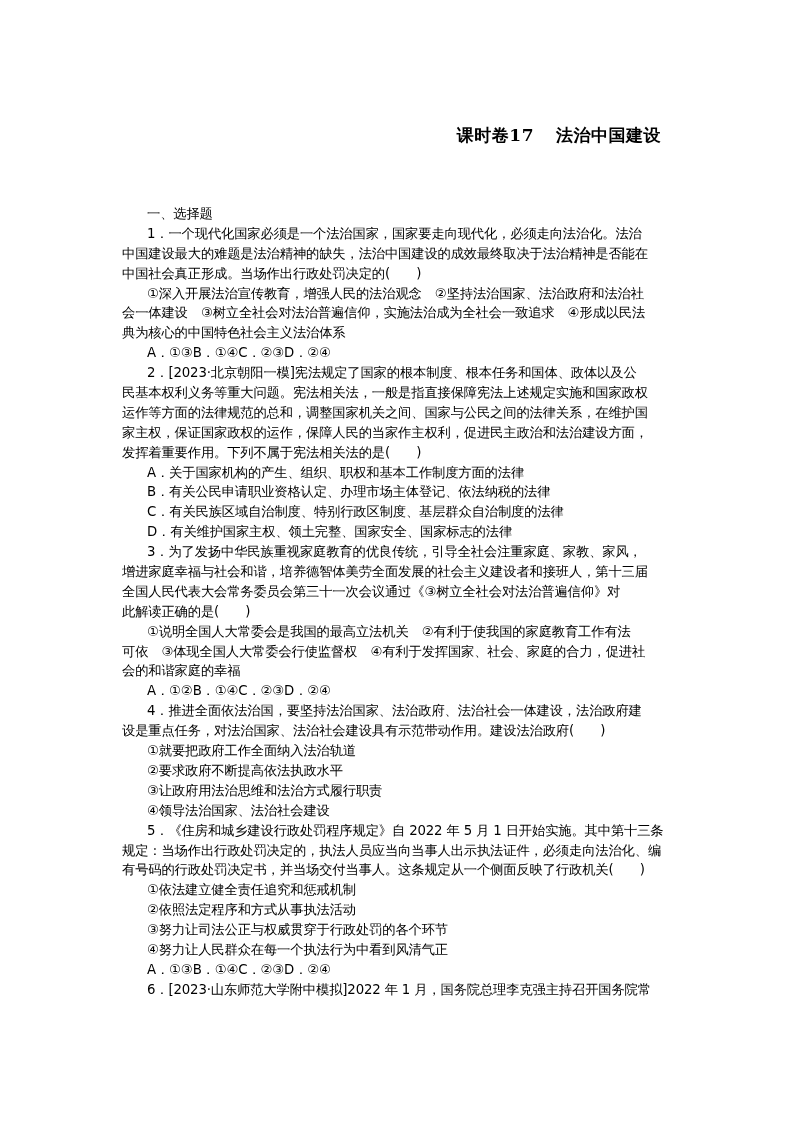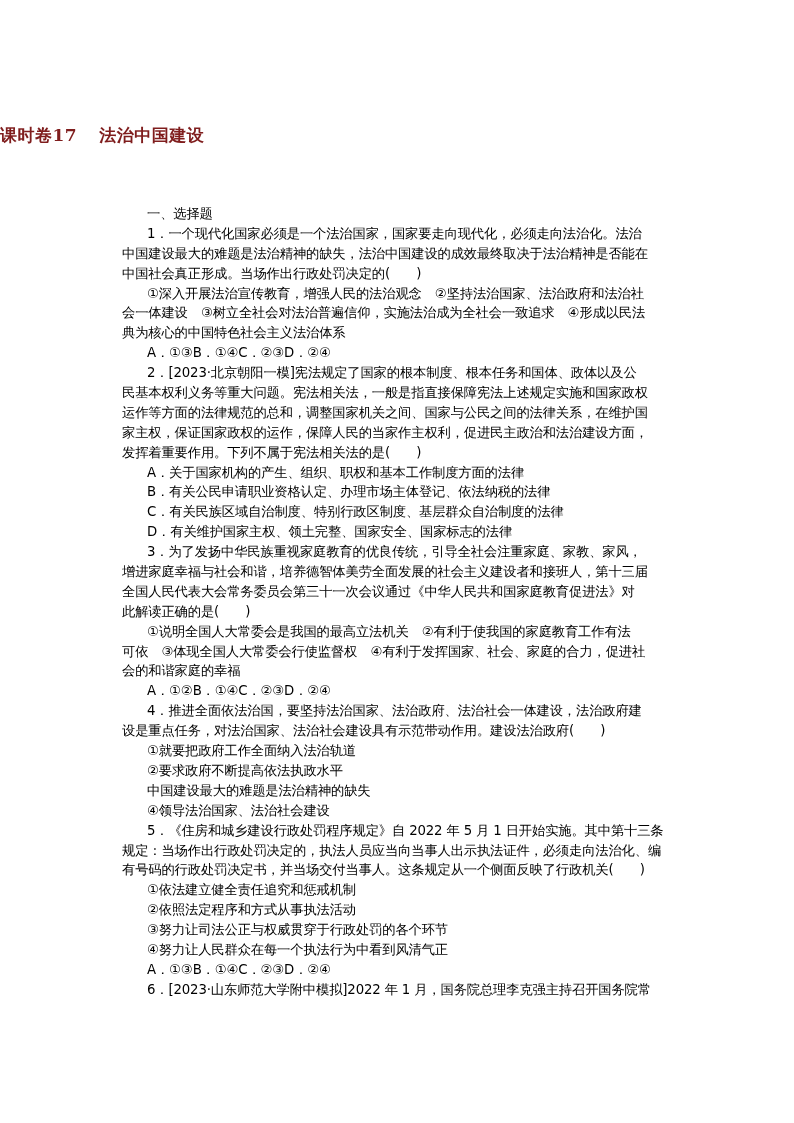--- a/index.html
+++ b/index.html
@@ -1,20 +1,20 @@
 <!DOCTYPE html>
 <html><head>
 <meta charset="utf-8">
 <style>
   html, body { margin: 0; padding: 0; background: #ffffff; }
   body { width: 794px; height: 1123px; position: relative; overflow: hidden;
          font-family: "DejaVu Sans", "Liberation Sans", sans-serif; color: #000; }
-  .page-title { position: absolute; top: 124px; left: 0; width: 661px; text-align: left;
+  .page-title { position: absolute; top: 124px; left: 0; width: 661px; text-align: right;
                 font-family: "DejaVu Serif", "Liberation Serif", serif; font-weight: bold;
-                font-size: 17px; color: #7f1d1d; letter-spacing: 0.5px; }
+                font-size: 17px; color: #000000; letter-spacing: 0.5px; }
   .page-title .sep { display: inline-block; width: 22px; }
   .body { position: absolute; top: 172px; left: 122px; width: 552px; }
   .line { height: 19.9px; line-height: 19.9px; font-size: 13.3px; white-space: nowrap;
           letter-spacing: -0.15px; }
   .ind { padding-left: 25px; }
   .heading { padding-left: 25px; margin-top: 32px; }
 </style>
 </head>
 <body>
 
@@ -35,31 +35,31 @@
   <div class="line">民基本权利义务等重大问题。宪法相关法，一般是指直接保障宪法上述规定实施和国家政权</div>
   <div class="line">运作等方面的法律规范的总和，调整国家机关之间、国家与公民之间的法律关系，在维护国</div>
   <div class="line">家主权，保证国家政权的运作，保障人民的当家作主权利，促进民主政治和法治建设方面，</div>
   <div class="line">发挥着重要作用。下列不属于宪法相关法的是(　　)</div>
   <div class="line ind">A．关于国家机构的产生、组织、职权和基本工作制度方面的法律</div>
   <div class="line ind">B．有关公民申请职业资格认定、办理市场主体登记、依法纳税的法律</div>
   <div class="line ind">C．有关民族区域自治制度、特别行政区制度、基层群众自治制度的法律</div>
   <div class="line ind">D．有关维护国家主权、领土完整、国家安全、国家标志的法律</div>
   <div class="line ind">3．为了发扬中华民族重视家庭教育的优良传统，引导全社会注重家庭、家教、家风，</div>
   <div class="line">增进家庭幸福与社会和谐，培养德智体美劳全面发展的社会主义建设者和接班人，第十三届</div>
-  <div class="line">全国人民代表大会常务委员会第三十一次会议通过《中华人民共和国家庭教育促进法》对</div>
+  <div class="line">全国人民代表大会常务委员会第三十一次会议通过《③树立全社会对法治普遍信仰》对</div>
   <div class="line">此解读正确的是(　　)</div>
   <div class="line ind">①说明全国人大常委会是我国的最高立法机关　②有利于使我国的家庭教育工作有法</div>
   <div class="line">可依　③体现全国人大常委会行使监督权　④有利于发挥国家、社会、家庭的合力，促进社</div>
   <div class="line">会的和谐家庭的幸福</div>
   <div class="line ind">A．①②B．①④C．②③D．②④</div>
   <div class="line ind">4．推进全面依法治国，要坚持法治国家、法治政府、法治社会一体建设，法治政府建</div>
   <div class="line">设是重点任务，对法治国家、法治社会建设具有示范带动作用。建设法治政府(　　)</div>
   <div class="line ind">①就要把政府工作全面纳入法治轨道</div>
   <div class="line ind">②要求政府不断提高依法执政水平</div>
-  <div class="line ind">中国建设最大的难题是法治精神的缺失</div>
+  <div class="line ind">③让政府用法治思维和法治方式履行职责</div>
   <div class="line ind">④领导法治国家、法治社会建设</div>
   <div class="line ind">5．《住房和城乡建设行政处罚程序规定》自 2022 年 5 月 1 日开始实施。其中第十三条</div>
   <div class="line">规定：当场作出行政处罚决定的，执法人员应当向当事人出示执法证件，必须走向法治化、编</div>
   <div class="line">有号码的行政处罚决定书，并当场交付当事人。这条规定从一个侧面反映了行政机关(　　)</div>
   <div class="line ind">①依法建立健全责任追究和惩戒机制</div>
   <div class="line ind">②依照法定程序和方式从事执法活动</div>
   <div class="line ind">③努力让司法公正与权威贯穿于行政处罚的各个环节</div>
   <div class="line ind">④努力让人民群众在每一个执法行为中看到风清气正</div>
   <div class="line ind">A．①③B．①④C．②③D．②④</div>
   <div class="line ind">6．[2023·山东师范大学附中模拟]2022 年 1 月，国务院总理李克强主持召开国务院常</div>

